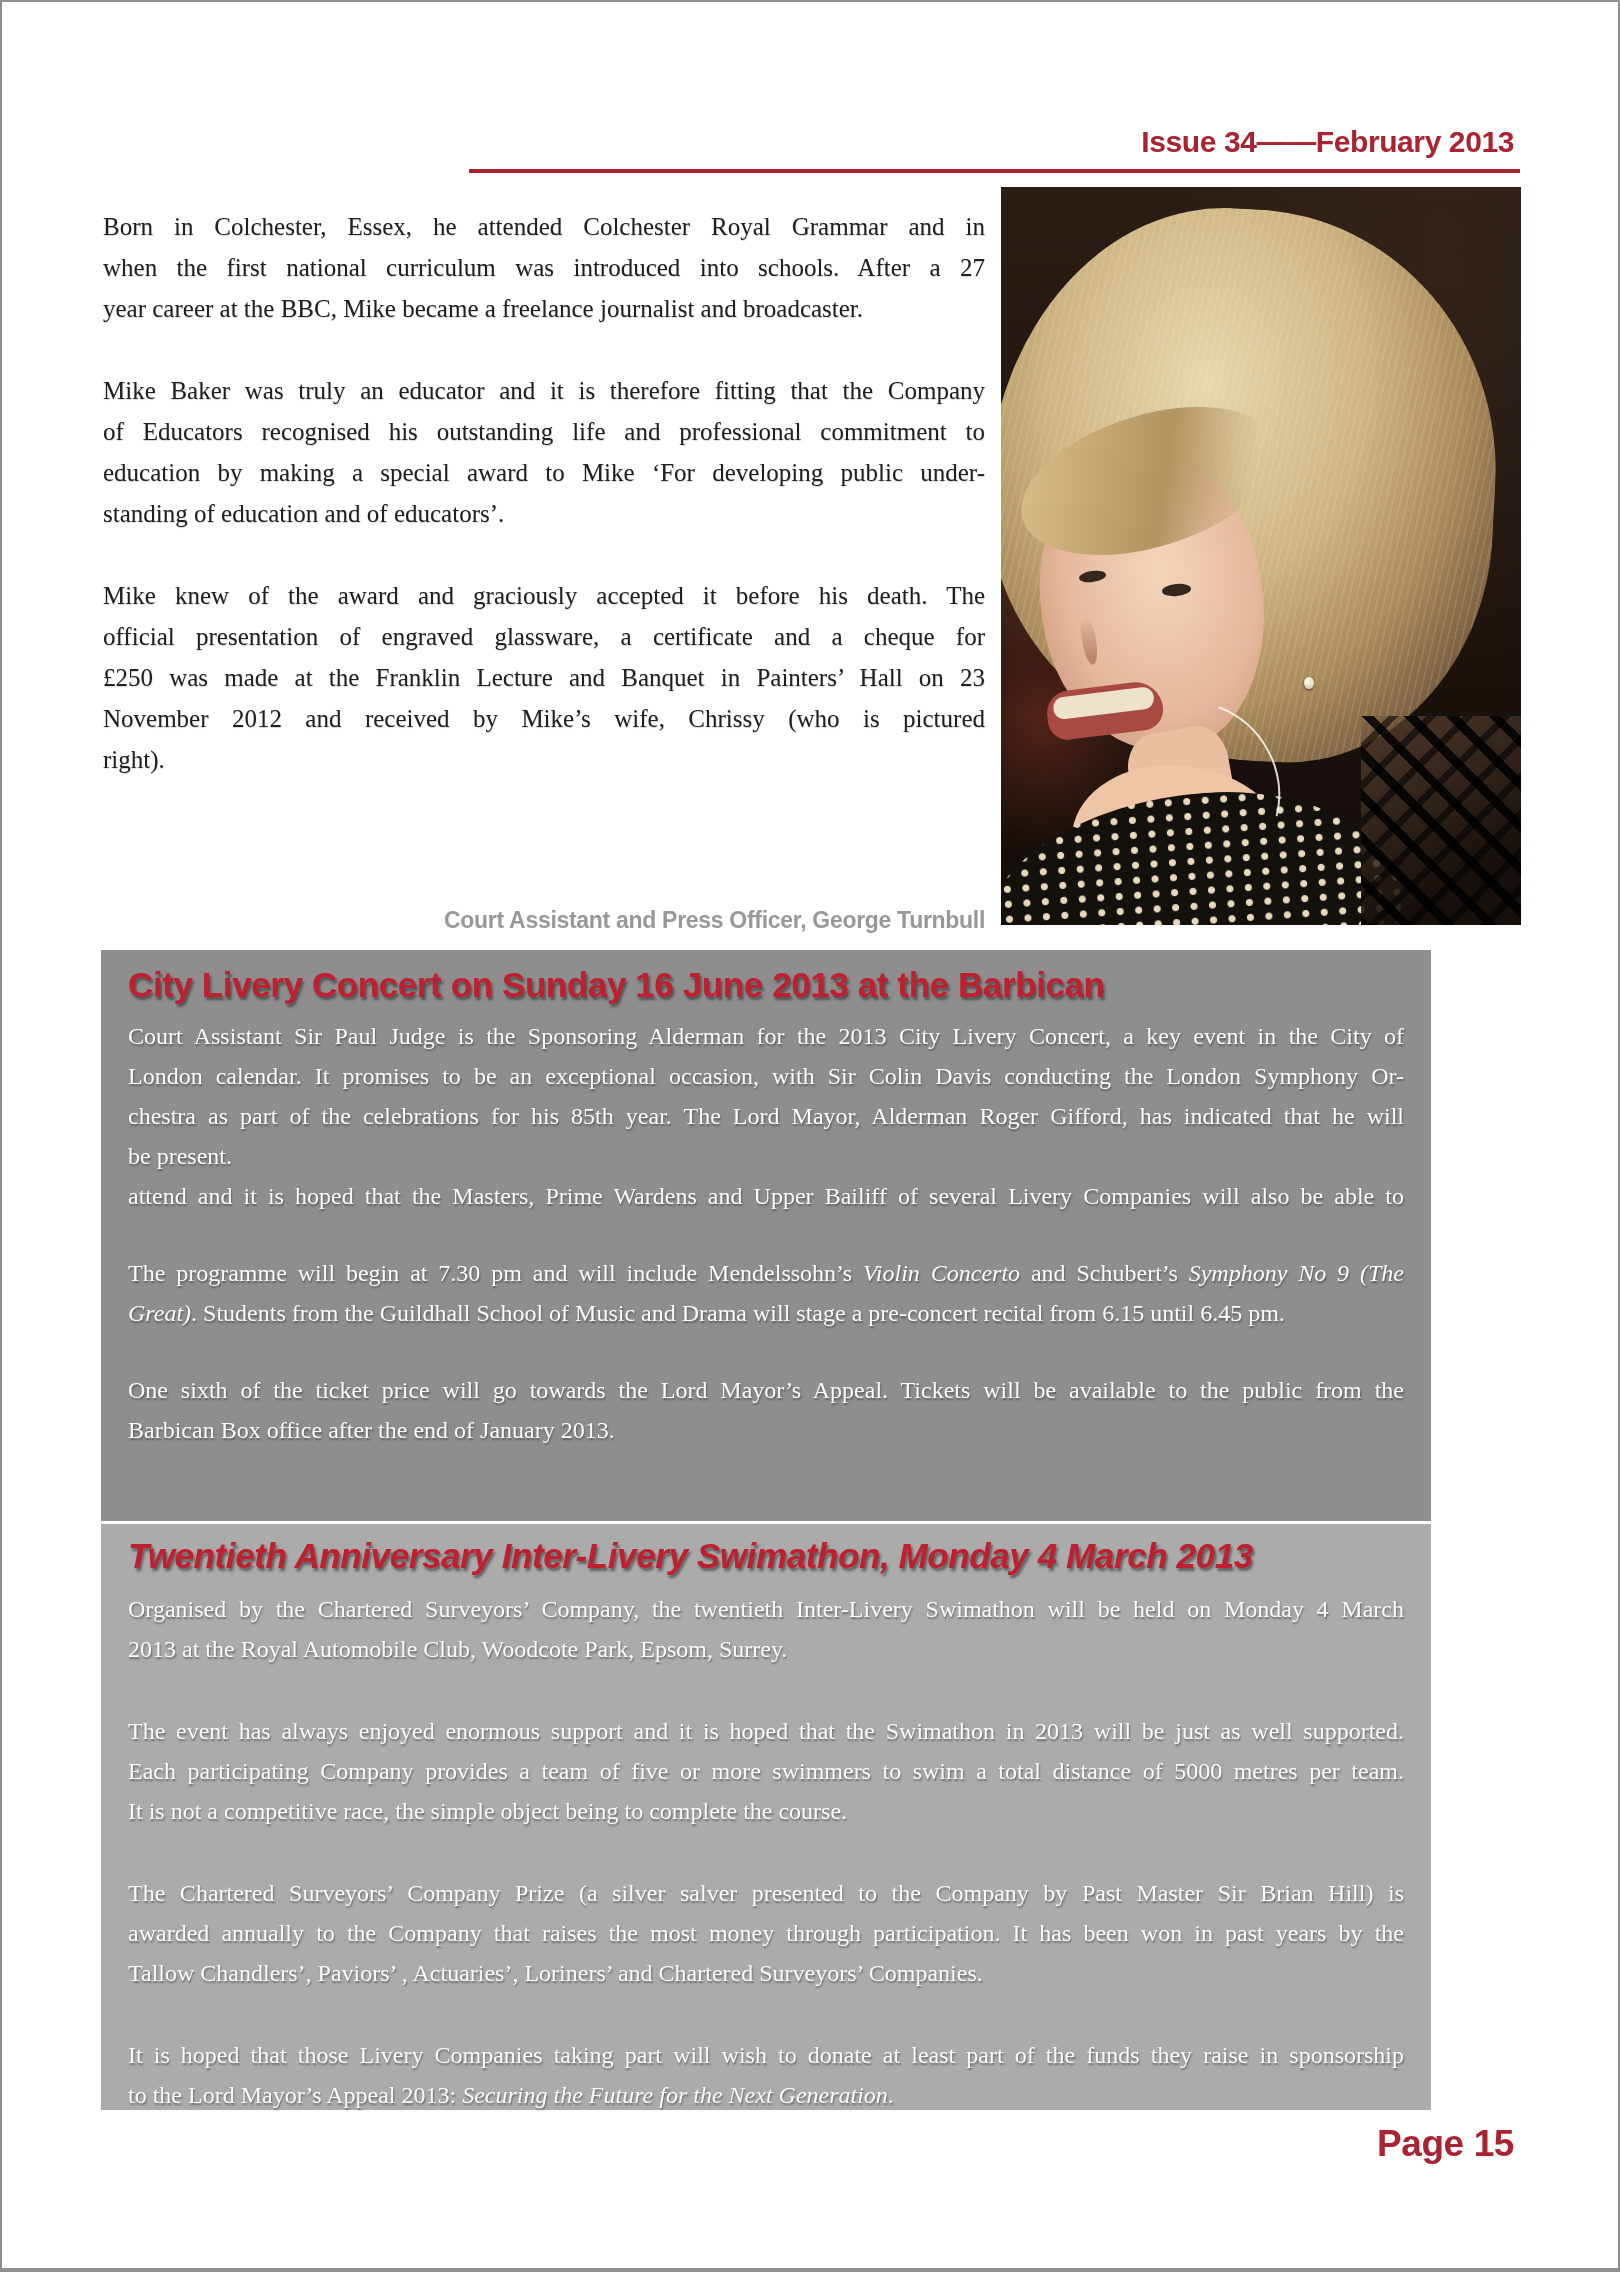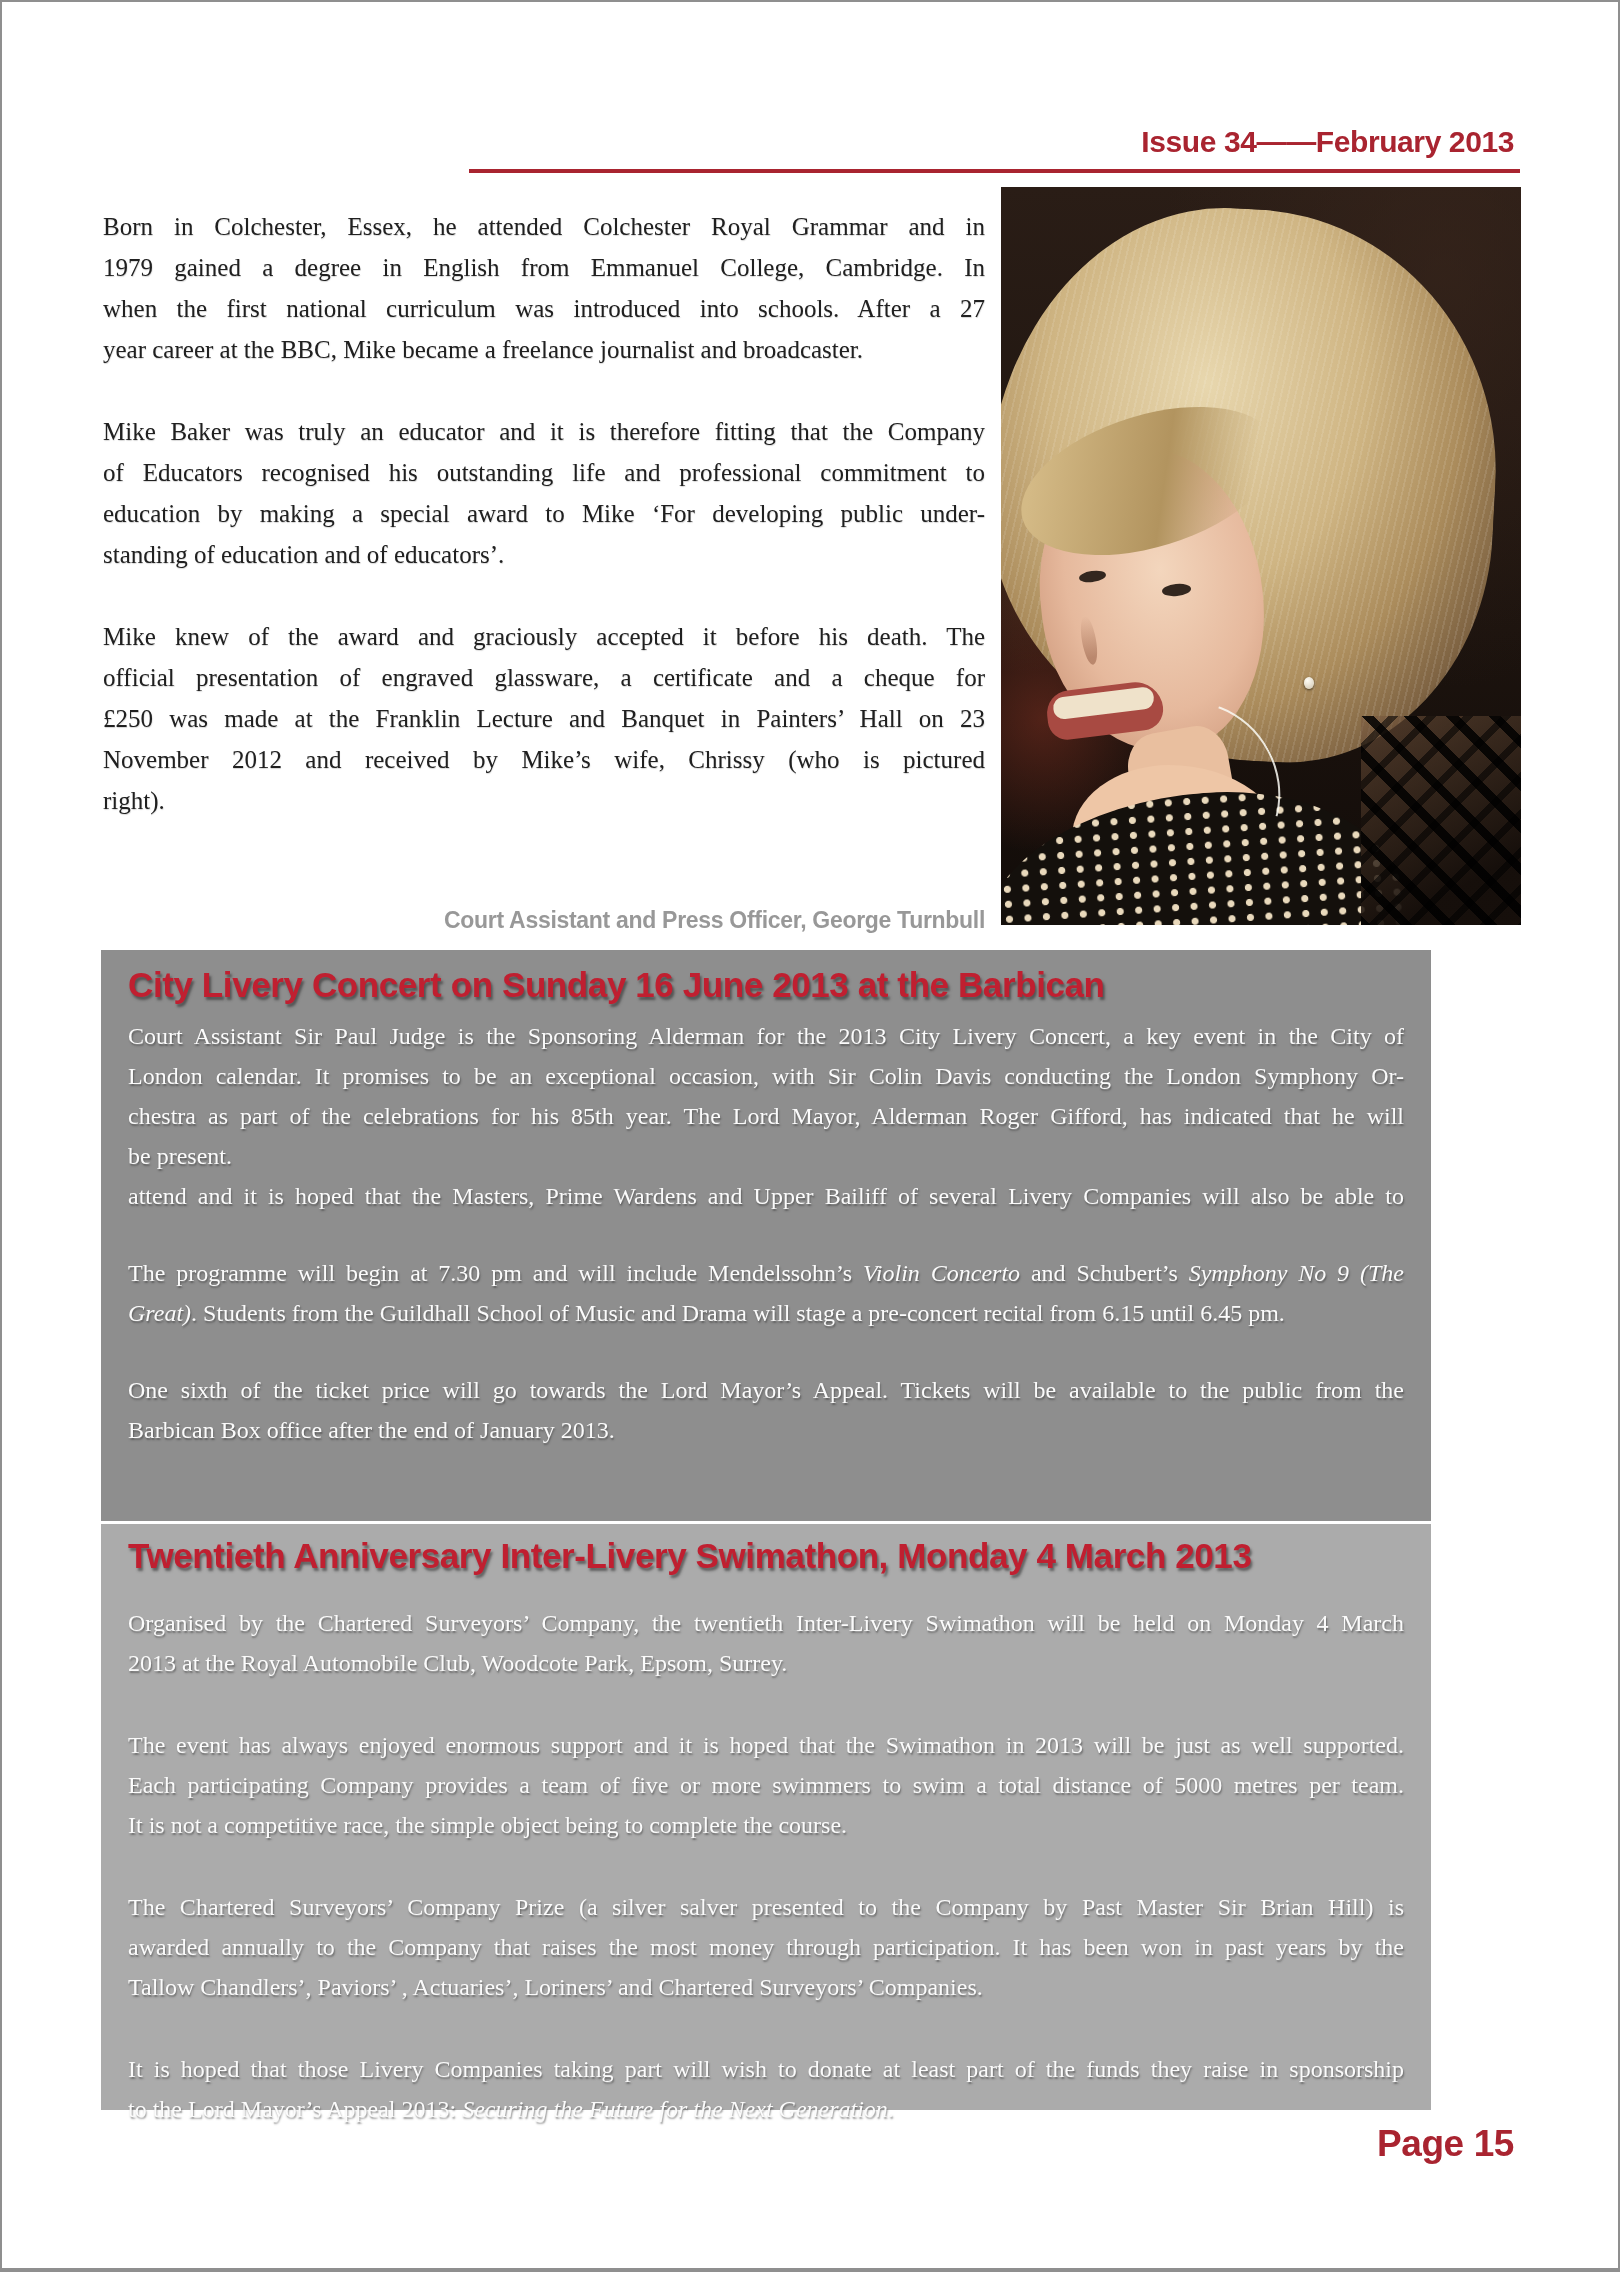--- a/index.html
+++ b/index.html
@@ -96,42 +96,41 @@
     text-shadow:0.9px 1.8px 1.8px rgba(45,45,45,0.5);
   }
   .box1{top:948px;height:571px;background:#8e8e8e;}
   .box2{top:1522px;height:586px;background:#ababab;padding-top:10.6px;}
   .box h2{
     margin:0 0 10.6px 0;
     font-family:"Liberation Sans","DejaVu Sans",sans-serif;
     font-weight:700;font-size:35px;line-height:41px;letter-spacing:-0.4px;
     color:#c01f30;text-shadow:1.8px 2.6px 2.6px rgba(35,35,35,0.55);
   }
-  .box2 h2{margin-bottom:27px;}
+  .box2 h2{margin-bottom:13px;font-style:italic;}
   .bpara{margin:0 0 37px 0;}
   .box2 .bpara{margin-bottom:42px;}
   
   .pageno{
     position:absolute;top:2121px;right:104px;
     font-family:"Liberation Sans","DejaVu Sans",sans-serif;
     font-weight:700;font-size:37px;letter-spacing:-0.4px;color:#a92430;
   }
 </style>
 </head>
 <body>
 
 <div class="page">
 
   <div class="issue">Issue 34——February 2013</div>
   <div class="rule"></div>
 
   <div class="article">
     <div class="para">
         <div class="tline">Born in Colchester, Essex, he attended Colchester Royal Grammar and in</div>
-        <div class="tline">1979 gained a degree in English from Emmanuel College, Cambridge. In</div>
         <div class="tline">when the first national curriculum was introduced into schools. After a 27</div>
         <div class="tline tline-last">year career at the BBC, Mike became a freelance journalist and broadcaster.</div>
       </div>
     <div class="para">
         <div class="tline">Mike Baker was truly an educator and it is therefore fitting that the Company</div>
         <div class="tline">of Educators recognised his outstanding life and professional commitment to</div>
         <div class="tline">education by making a special award to Mike ‘For developing public under-</div>
         <div class="tline tline-last">standing of education and of educators’.</div>
       </div>
     <div class="para">

